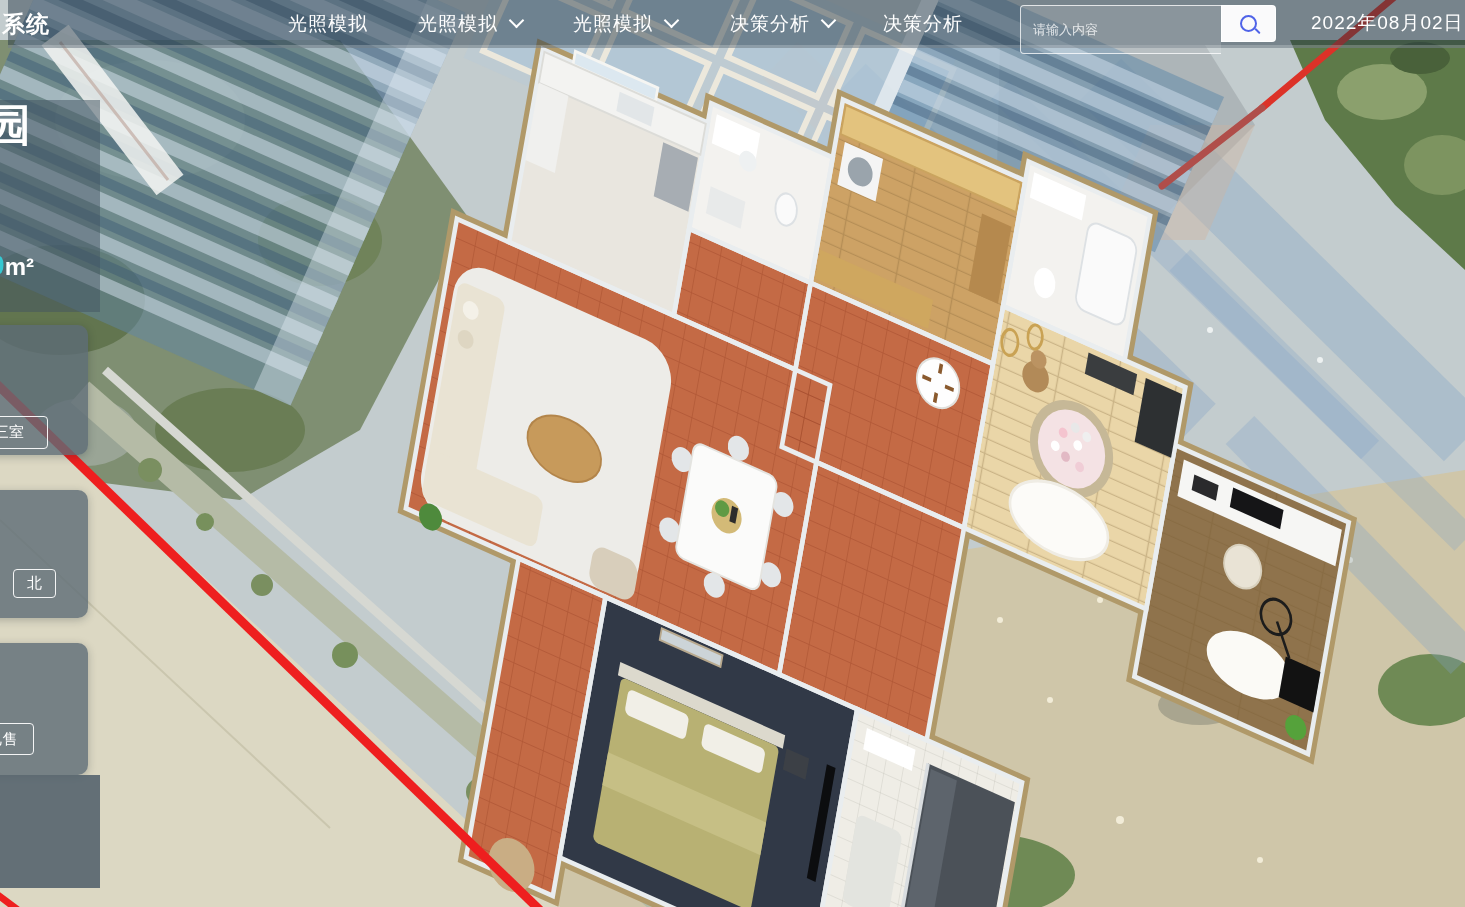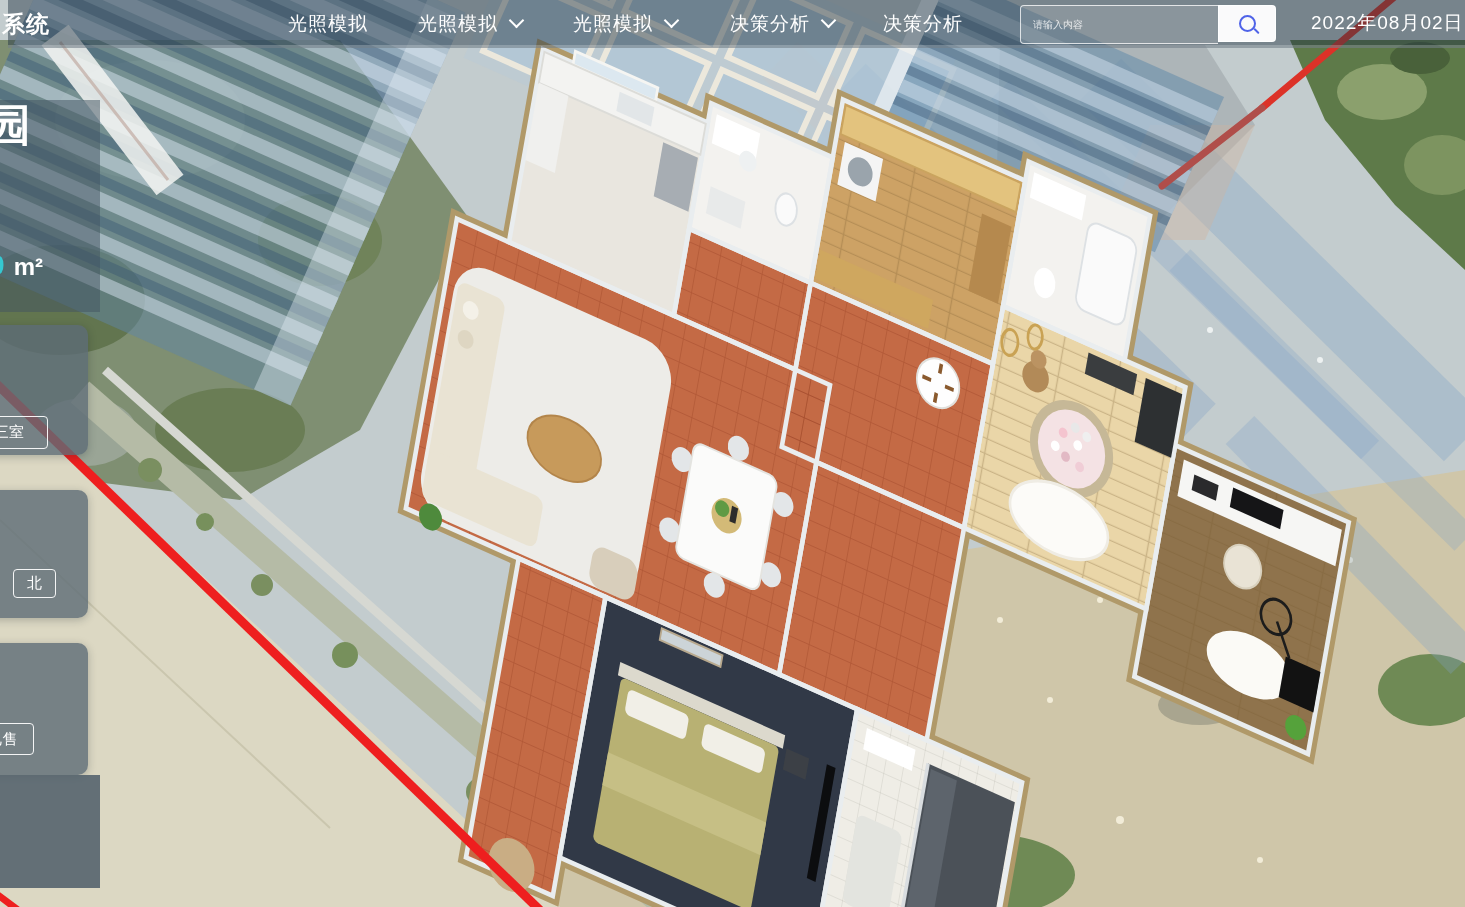--- a/index.html
+++ b/index.html
@@ -8,38 +8,38 @@
 
   
   .topbar{position:absolute;left:8px;top:0;width:1465px;height:45px;
     background:rgba(36,54,68,0.48);border-bottom:3px solid rgba(255,255,255,0.22);z-index:30;}
   .app-title{position:absolute;left:-6px;top:9px;color:#fff;font-size:23px;font-weight:bold;letter-spacing:1px;white-space:nowrap;}
   .nav-item{position:absolute;top:11px;color:#fff;font-size:19px;letter-spacing:1px;white-space:nowrap;cursor:pointer;}
   .nav-item .chev{display:inline-block;width:9px;height:9px;border-right:2px solid #fff;border-bottom:2px solid #fff;
     transform:rotate(45deg);margin-left:13px;vertical-align:4px;}
   .nav-1{left:280px;font-family:Liberation Serif, serif;} .nav-2{left:410px;} .nav-3{left:565px;} .nav-4{left:722px;} .nav-5{left:875px;}
   .searchbox{position:absolute;left:1012px;top:5px;width:256px;height:35px;display:flex;}
-  .searchbox input{flex:1;height:39px;box-sizing:border-box;background:rgba(255,255,255,0.14);
+  .searchbox input{flex:1;height:49px;box-sizing:border-box;background:rgba(255,255,255,0.14);
     border:1px solid rgba(255,255,255,0.75);border-right:none;border-radius:4px 0 0 4px;
-    padding:0 12px;font-size:10px;color:#fff;outline:none;font-family:"Liberation Sans",sans-serif;}
+    padding:0 12px;font-size:13px;color:#fff;outline:none;font-family:"Liberation Sans",sans-serif;}
   .searchbox input::placeholder{color:rgba(255,255,255,0.78);}
   .search-btn{width:56px;height:35px;background:rgba(255,255,255,0.96);border:1px solid rgba(255,255,255,0.9);
     border-radius:0 4px 4px 0;display:flex;align-items:center;justify-content:center;cursor:pointer;}
   .mag{position:relative;width:13px;height:13px;border:2px solid #4f63e8;border-radius:50%;}
   .mag::after{content:"";position:absolute;width:7px;height:2px;background:#4f63e8;
     transform:rotate(45deg);right:-6px;bottom:-2px;border-radius:1px;}
   .date-text{position:absolute;left:1303px;top:10px;color:#fff;font-size:19px;letter-spacing:1px;white-space:nowrap;}
 
   
   .sb{position:absolute;z-index:20;}
   .sb-top{left:0;top:100px;width:100px;height:212px;background:rgba(68,85,97,0.52);}
   .sb-title{left:-13px;top:96px;color:#fff;font-size:44px;font-weight:bold;}
   .sb-area{left:-12px;top:248px;white-space:nowrap;}
   .sb-area .val{color:#35c8d2;font-size:30px;font-weight:bold;}
-  .sb-area .unit{color:#fff;font-size:24px;font-weight:bold;margin-left:9px;}
+  .sb-area .unit{color:#fff;font-size:24px;font-weight:bold;margin-left:0;}
   .sb-card{left:-52px;width:140px;background:rgba(93,107,118,0.80);border-radius:10px;box-shadow:0 2px 8px rgba(20,30,38,0.25);}
   .sb-card1{top:325px;height:130px;}
   .sb-card2{top:490px;height:128px;}
   .sb-card3{top:643px;height:132px;}
   .sb-btn{position:absolute;box-sizing:border-box;border:1px solid rgba(255,255,255,0.92);border-radius:4px;
     color:#fff;font-size:15px;display:flex;align-items:center;justify-content:center;cursor:pointer;background:transparent;}
   .btn-room{left:-30px;top:416px;width:78px;height:33px;}
   .btn-north{left:13px;top:569px;width:43px;height:29px;}
   .btn-sale{left:-29px;top:723px;width:63px;height:32px;}
   .sb-bottom{left:0;top:775px;width:100px;height:113px;background:rgba(78,93,104,0.85);}

